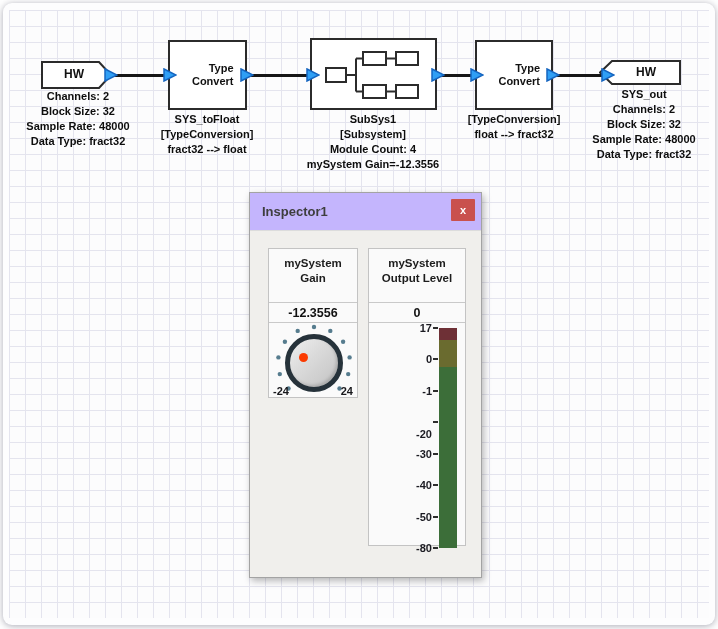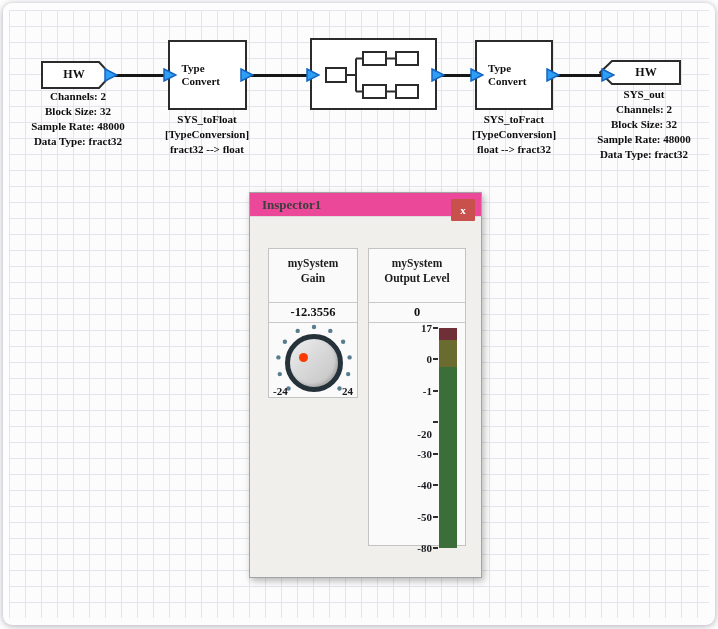--- a/index.html
+++ b/index.html
@@ -1,37 +1,37 @@
 <!DOCTYPE html>
 <html><head>
 <meta charset="utf-8">
 <style>
   html,body{margin:0;padding:0;background:#ffffff;}
   *{box-sizing:border-box;}
-  .stage{position:relative;width:718px;height:629px;font-family:Liberation Serif, serif;overflow:hidden;}
+  .stage{position:relative;width:718px;height:629px;font-family:Liberation Sans, sans-serif;overflow:hidden;}
   .shot{position:absolute;left:3px;top:3px;right:3px;bottom:4px;background:#fdfdfe;border-radius:9px;
         box-shadow:0 1px 7px rgba(100,100,120,0.55);}
   .gridbg{position:absolute;left:6px;top:7px;right:6px;bottom:7px;background-color:#fcfcfd;
         background-image:linear-gradient(#e4e4ee 1px,transparent 1px),linear-gradient(90deg,#e4e4ee 1px,transparent 1px);
         background-size:16px 16px;}
   .layer{position:absolute;inset:0;}
 
   
   .wire{position:absolute;height:3px;background:#161616;}
   .block-rect{position:absolute;background:#ffffff;border:2px solid #2b2b2b;display:flex;align-items:center;justify-content:center;}
-  .block-title{font-size:11px;font-weight:700;color:#111;text-align:left;line-height:13px;width:52px;}
+  .block-title{font-size:11px;font-weight:700;color:#111;text-align:right;line-height:13px;width:52px;}
   .hw-title{position:absolute;font-size:12px;font-weight:700;color:#111;text-align:center;}
   .pin{position:absolute;width:14px;height:14px;}
   .lblstack{position:absolute;text-align:center;color:#0d0d0d;font-size:11px;font-weight:700;line-height:15px;}
   .svgabs{position:absolute;}
 
   
   .inspector{position:absolute;left:249px;top:192px;width:233px;height:386px;background:#f0efec;
              border:1px solid #a3a3a3;box-shadow:2px 3px 7px rgba(0,0,0,0.28);}
-  .titlebar{position:relative;height:24px;background:#ec4899;border-bottom:1px solid #dcdcdc;display:flex;align-items:center;}
+  .titlebar{position:relative;height:38px;background:#c4b5fd;border-bottom:1px solid #dcdcdc;display:flex;align-items:center;}
   .wtitle{margin-left:12px;font-size:13px;font-weight:700;color:#3e3e3e;}
   .closebtn{position:absolute;right:6px;top:6px;width:24px;height:22px;background:#c9514d;color:#fff;
             font-size:11px;font-weight:700;display:flex;align-items:center;justify-content:center;border-radius:1px;cursor:pointer;}
   .panel{position:absolute;background:#fafafa;border:1px solid #c3c3c3;display:flex;flex-direction:column;}
   .p-header{height:54px;border-bottom:1px solid #c9c9c9;text-align:center;padding-top:7px;
             font-size:11.5px;font-weight:600;color:#1c1c1c;line-height:15px;}
   .p-value{height:20px;border-bottom:1px solid #c9c9c9;text-align:left;font-size:12.5px;font-weight:700;color:#111;
            display:flex;align-items:center;justify-content:center;}
   .p-stage{position:relative;flex:1;}
 
@@ -129,22 +129,27 @@
       <div>Channels: 2</div>
       <div>Block Size: 32</div>
       <div>Sample Rate: 48000</div>
       <div>Data Type: fract32</div>
     </div>
     <div class="lblstack" style="left:137px;top:112px;width:140px;">
       <div>SYS_toFloat</div>
       <div>[TypeConversion]</div>
       <div>fract32 --&gt; float</div>
     </div>
+    <div class="lblstack" style="left:293px;top:112px;width:160px;">
+      <div>SubSys1</div>
+      <div>[Subsystem]</div>
+      <div>Module Count: 4</div>
+      <div>mySystem Gain=-12.3556</div>
+    </div>
     <div class="lblstack" style="left:444px;top:112px;width:140px;">
-      <div>SYS_toFract</div>
       <div>[TypeConversion]</div>
       <div>float --&gt; fract32</div>
     </div>
     <div class="lblstack" style="left:572px;top:87px;width:144px;">
       <div>SYS_out</div>
       <div>Channels: 2</div>
       <div>Block Size: 32</div>
       <div>Sample Rate: 48000</div>
       <div>Data Type: fract32</div>
     </div>

